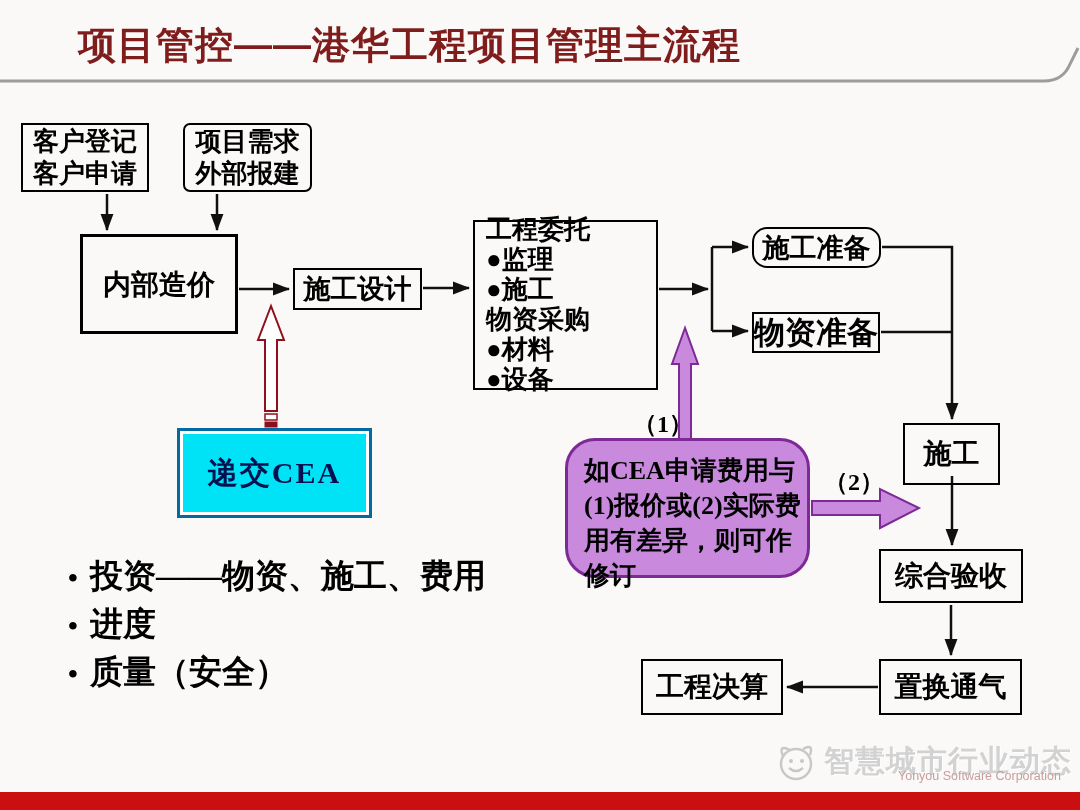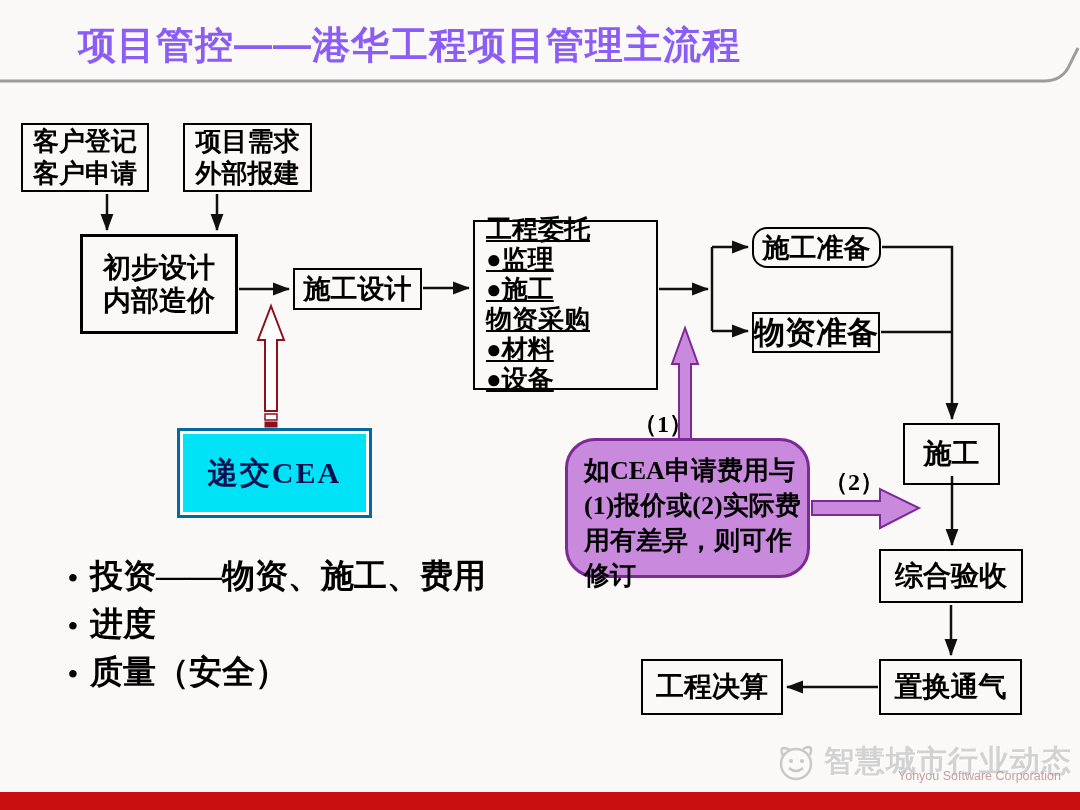--- a/index.html
+++ b/index.html
@@ -6,21 +6,21 @@
   body{
     width:1080px;height:810px;position:relative;overflow:hidden;
     background:#fbf9f8;
     font-family:"Liberation Serif","DejaVu Serif",serif;
   }
   .abs{position:absolute;box-sizing:border-box;}
   
   #page-title{
     left:78px;top:20px;z-index:3;
     font-family:"Liberation Sans","DejaVu Sans",sans-serif;
-    font-weight:bold;font-size:38px;color:#8b5cf6;letter-spacing:1px;
+    font-weight:bold;font-size:38px;color:#7f1d1d;letter-spacing:1px;
     white-space:nowrap;
   }
   
   .fbox{
     position:absolute;box-sizing:border-box;z-index:2;
     border:2px solid #000;background:transparent;
     display:flex;flex-direction:column;justify-content:center;align-items:center;
     text-align:center;color:#000;font-weight:600;
   }
   .fbox .bl{display:block;}
@@ -101,35 +101,34 @@
     <path d="M685,328 L672,364 L679,364 L679,462 L691,462 L691,364 L698,364 Z" fill="#c98ade" stroke="#7d2996" stroke-width="2"></path>
     <path d="M812,501 L880,501 L880,489 L919,508 L880,528 L880,515 L812,515 Z" fill="#c98ade" stroke="#7d2996" stroke-width="2"></path>
   </g>
 </svg>
 
 <div class="fbox" style="left:21px;top:123px;width:128px;height:69px;font-size:26px;line-height:32px;">
   <span class="bl">客户登记</span>
   <span class="bl">客户申请</span>
 </div>
 
-<div class="fbox" style="left:183px;top:123px;width:129px;height:69px;font-size:26px;line-height:32px;">
+<div class="fbox" style="left:183px;top:123px;width:129px;height:69px;font-size:26px;line-height:32px;border-radius:7px;">
   <span class="bl">项目需求</span>
   <span class="bl">外部报建</span>
 </div>
 
 <div class="fbox thick" style="left:80px;top:234px;width:158px;height:100px;font-size:28px;line-height:33px;">
-  <span class="bl">初步设计</span>
   <span class="bl">内部造价</span>
 </div>
 
 <div class="fbox" style="left:293px;top:268px;width:129px;height:42px;font-size:27px;">
   <span class="bl">施工设计</span>
 </div>
 
-<div class="fbox leftalign" style="left:473px;top:220px;width:185px;height:170px;font-size:26px;line-height:30px;text-decoration:underline;">
+<div class="fbox leftalign" style="left:473px;top:220px;width:185px;height:170px;font-size:26px;line-height:30px;">
   <span class="bl boldline">工程委托</span>
   <span class="bl">●监理</span>
   <span class="bl">●施工</span>
   <span class="bl boldline">物资采购</span>
   <span class="bl">●材料</span>
   <span class="bl">●设备</span>
 </div>
 
 <div class="fbox" style="left:752px;top:227px;width:129px;height:41px;font-size:27px;border-radius:15px;">
   <span class="bl">施工准备</span>

